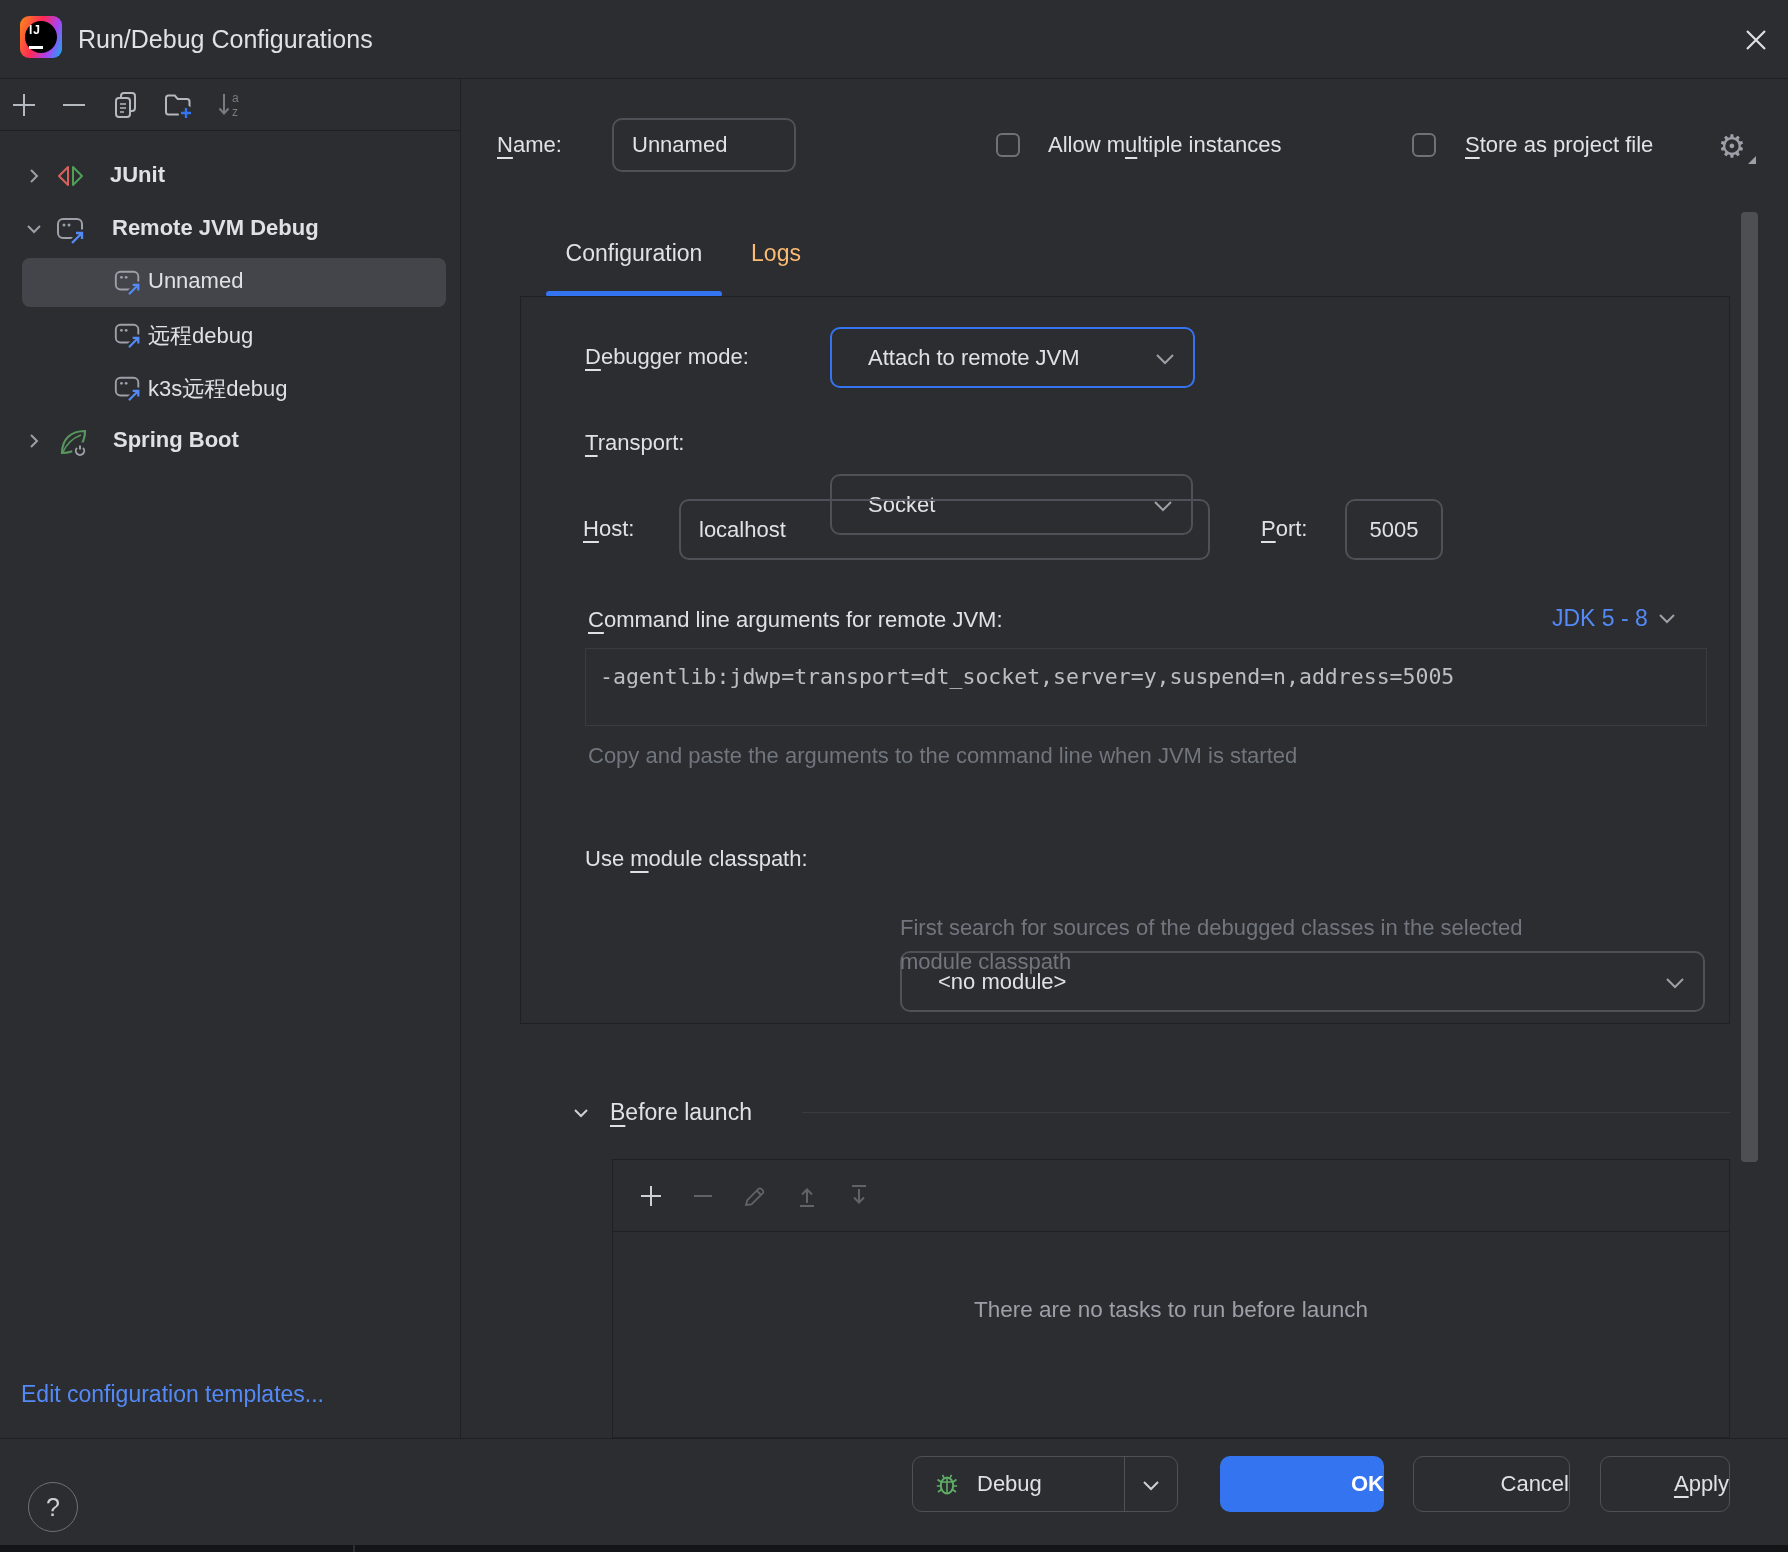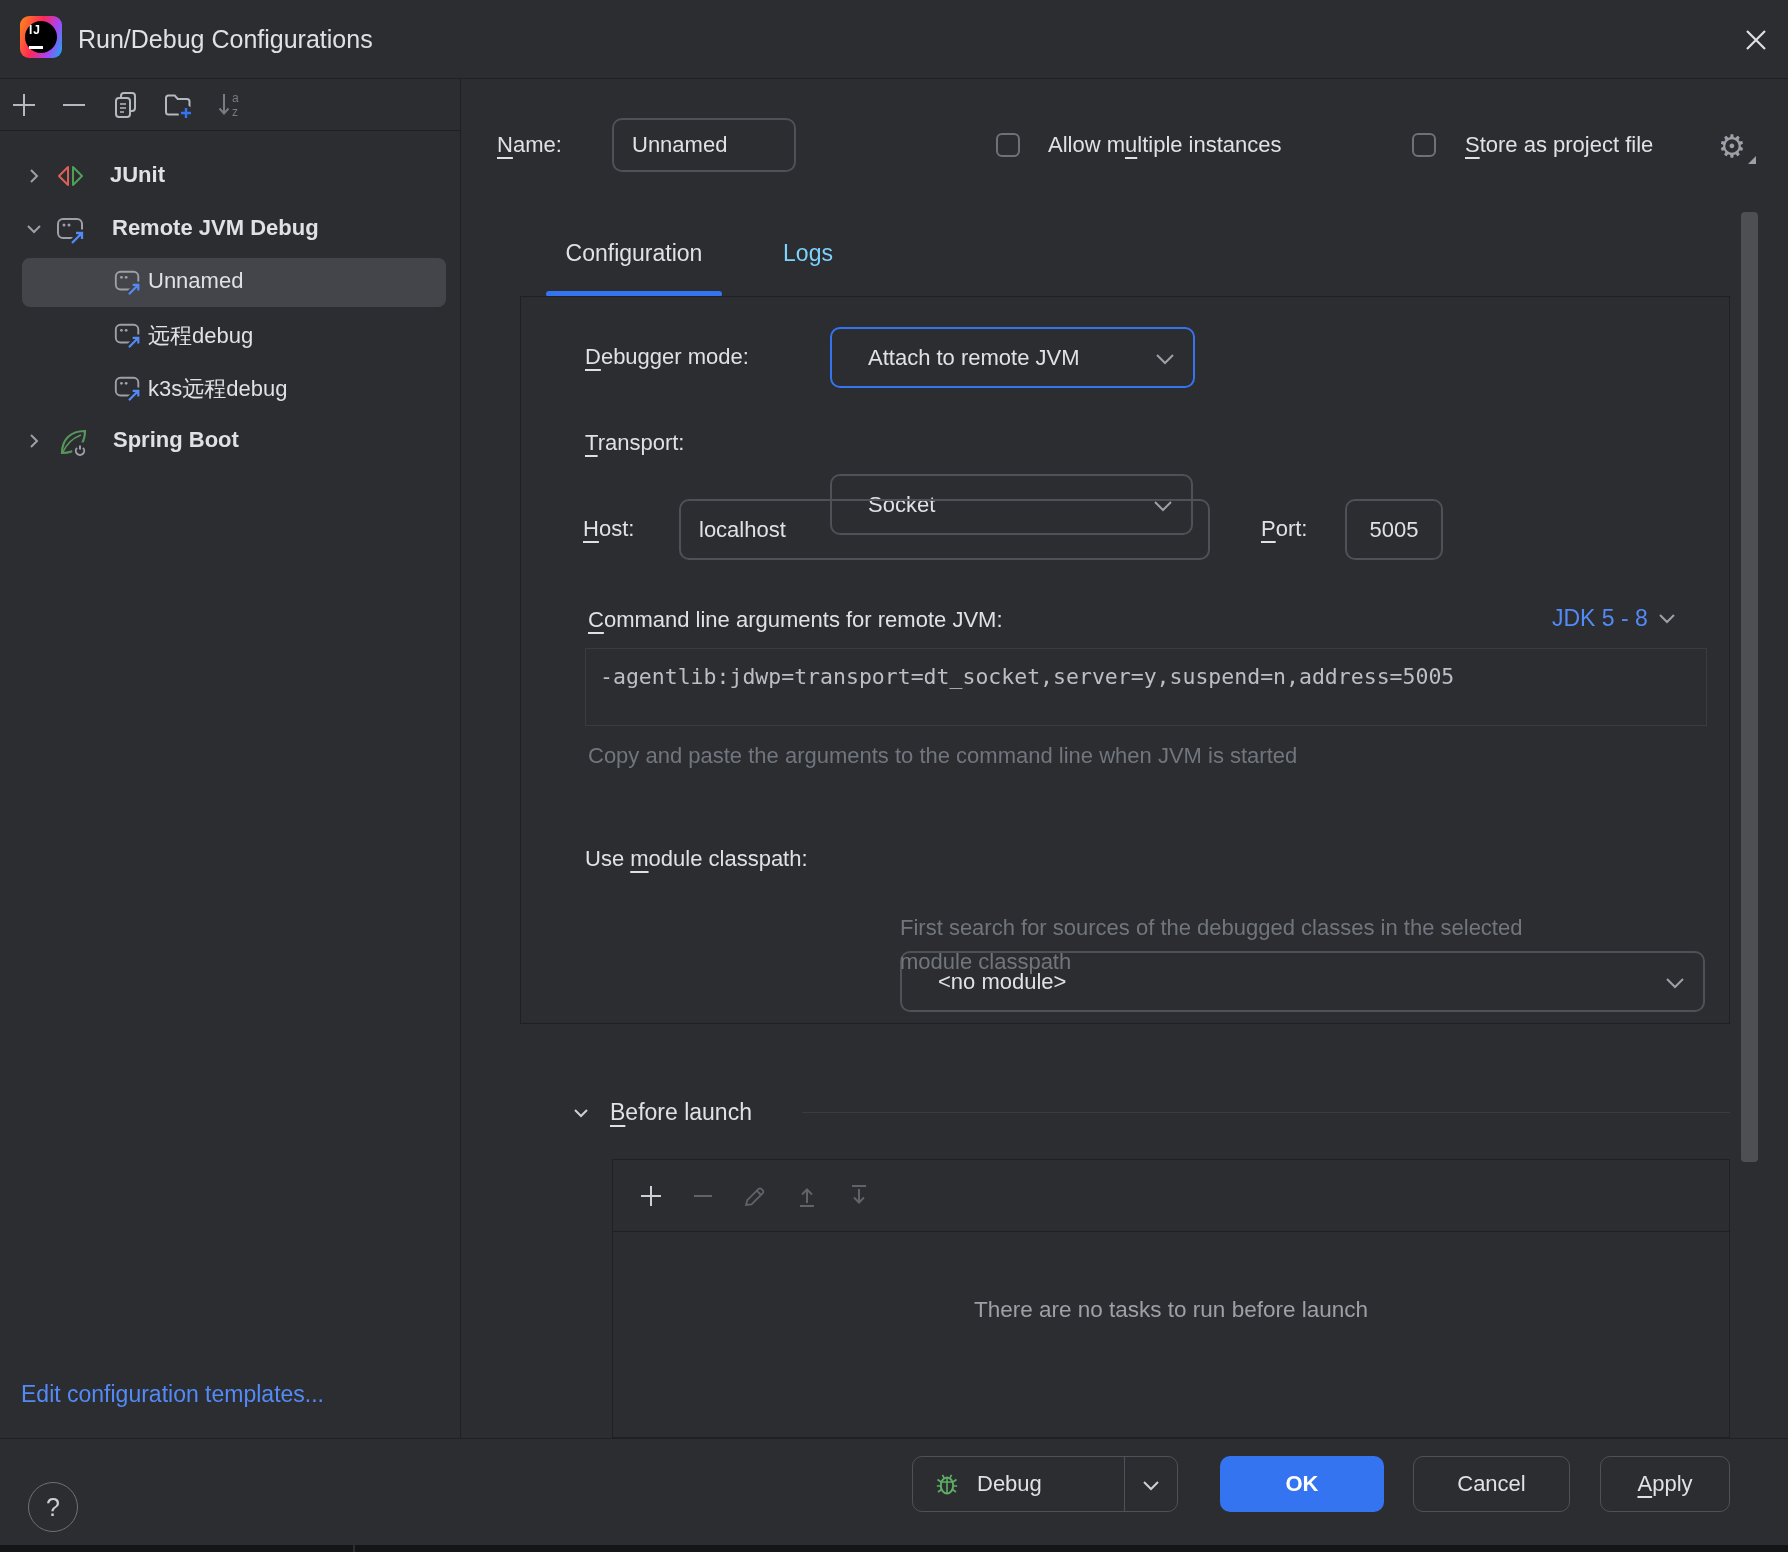--- a/index.html
+++ b/index.html
@@ -49,21 +49,21 @@
   .bl-divider{height:1px;background:#393b40}
   .bl-box{border:1px solid #1f2023}
   .bl-toolbar{position:absolute;left:0;top:0;right:0;height:72px;border-bottom:1px solid #1f2023}
   .bl-btn{position:absolute;top:16px;width:44px;height:40px;display:flex;align-items:center;justify-content:center;cursor:pointer}
   .bl-empty{position:absolute;left:0;top:137px;width:100%;text-align:center;font-size:22.5px;color:#9da0a8}
   
   .footer-divider{left:0;top:1438px;width:1788px;height:1px;background:#1f2023}
   .help-btn{left:28px;top:1482px;width:50px;height:50px;border:1.6px solid #6e7177;border-radius:50%;
             display:flex;align-items:center;justify-content:center;font-size:25px;color:#ced0d6;cursor:pointer}
   .btn{top:1456px;height:56px;border:1.6px solid #4e5157;border-radius:10px;display:flex;
-       align-items:center;justify-content:center;font-size:22px;color:#dfe1e5;cursor:pointer}
+       align-items:center;justify-content:flex-end;font-size:22px;color:#dfe1e5;cursor:pointer}
   .btn-primary{background:#3574f0;border:none;color:#fff;font-weight:700}
   .split-divider{position:absolute;right:52px;top:0;width:1px;height:100%;background:#4e5157}
   .gear-wrap{left:1718px;top:127px;width:40px;height:40px;cursor:pointer}
   .gear-glyph{font-family:"DejaVu Sans",sans-serif;font-size:31px;color:#9da0a8;line-height:38px}
   .gear-tri{position:absolute;right:2px;bottom:3px;width:0;height:0;border-bottom:8px solid #9da0a8;border-left:8px solid transparent}
   .scrollbar{left:1741px;top:212px;width:17px;height:950px;background:#4d4f53;border-radius:4px;cursor:pointer}
   .strip{left:0;top:1545px;width:1788px;height:7px;background:#141517}
   .strip-line{position:absolute;left:353px;top:0;width:2px;height:7px;background:#2b2d30}
 </style>
 </head>
@@ -210,21 +210,21 @@
 </div>
 <div class="abs checkbox" style="left:996px;top:133px"></div>
 <div class="abs lbl" style="left:1048px;top:132px">Allow m<span class="mn">u</span>ltiple instances</div>
 <div class="abs checkbox" style="left:1412px;top:133px"></div>
 <div class="abs lbl" style="left:1465px;top:132px"><span class="mn">S</span>tore as project file</div>
 <div class="abs gear-wrap">
   <span class="gear-glyph">⚙</span><span class="gear-tri"></span>
 </div>
 
 <div class="abs tab" style="left:546px;top:240px;width:176px">Configuration</div>
-<div class="abs tab" style="left:777px;top:240px;width:62px;color:#7dd3fc">Logs</div>
+<div class="abs tab" style="left:745px;top:240px;width:62px;color:#fdba74">Logs</div>
 <div class="abs tab-underline" style="left:546px;top:291px;width:176px"></div>
 
 <div class="abs panel" style="left:520px;top:296px;width:1210px;height:728px"></div>
 
 <div class="abs lbl" style="left:585px;top:344px"><span class="mn">D</span>ebugger mode:</div>
 <div class="abs dropdown focus" style="left:830px;top:327px;width:365px;height:61px">
   <span>Attach to remote JVM</span>
   <span class="dd-chev">
     <svg width="20" height="12" viewBox="0 0 20 12">
         <path d="M2 2l8 8 8-8" stroke="#9da0a8" stroke-width="2" fill="none"></path>

